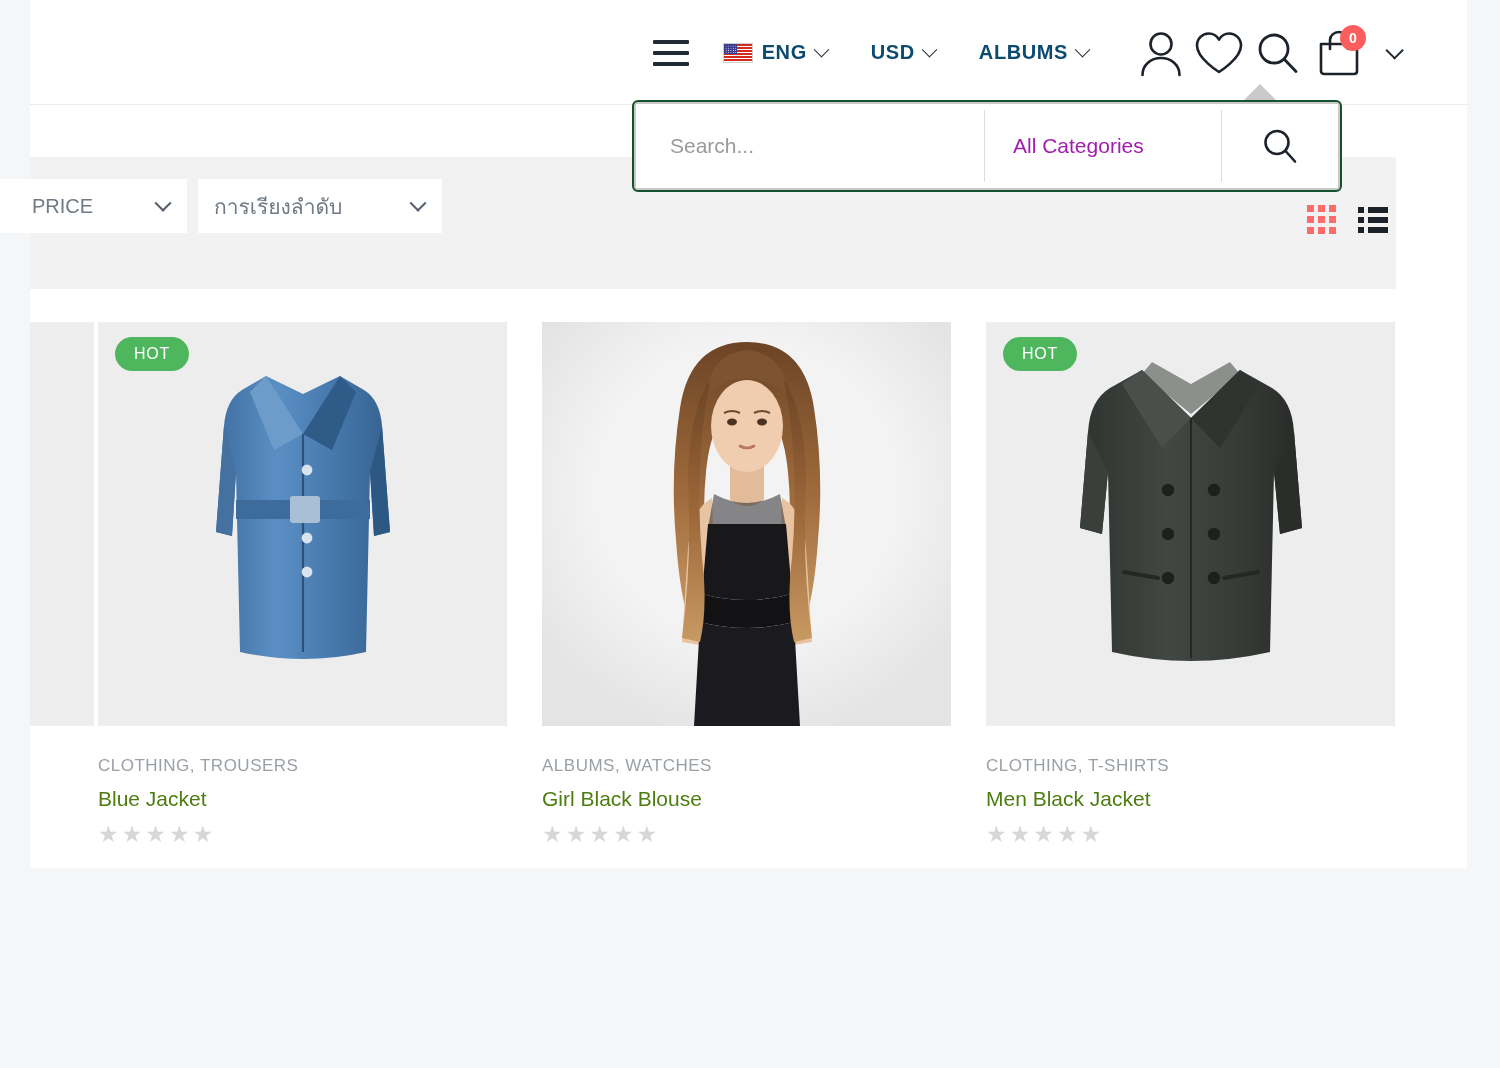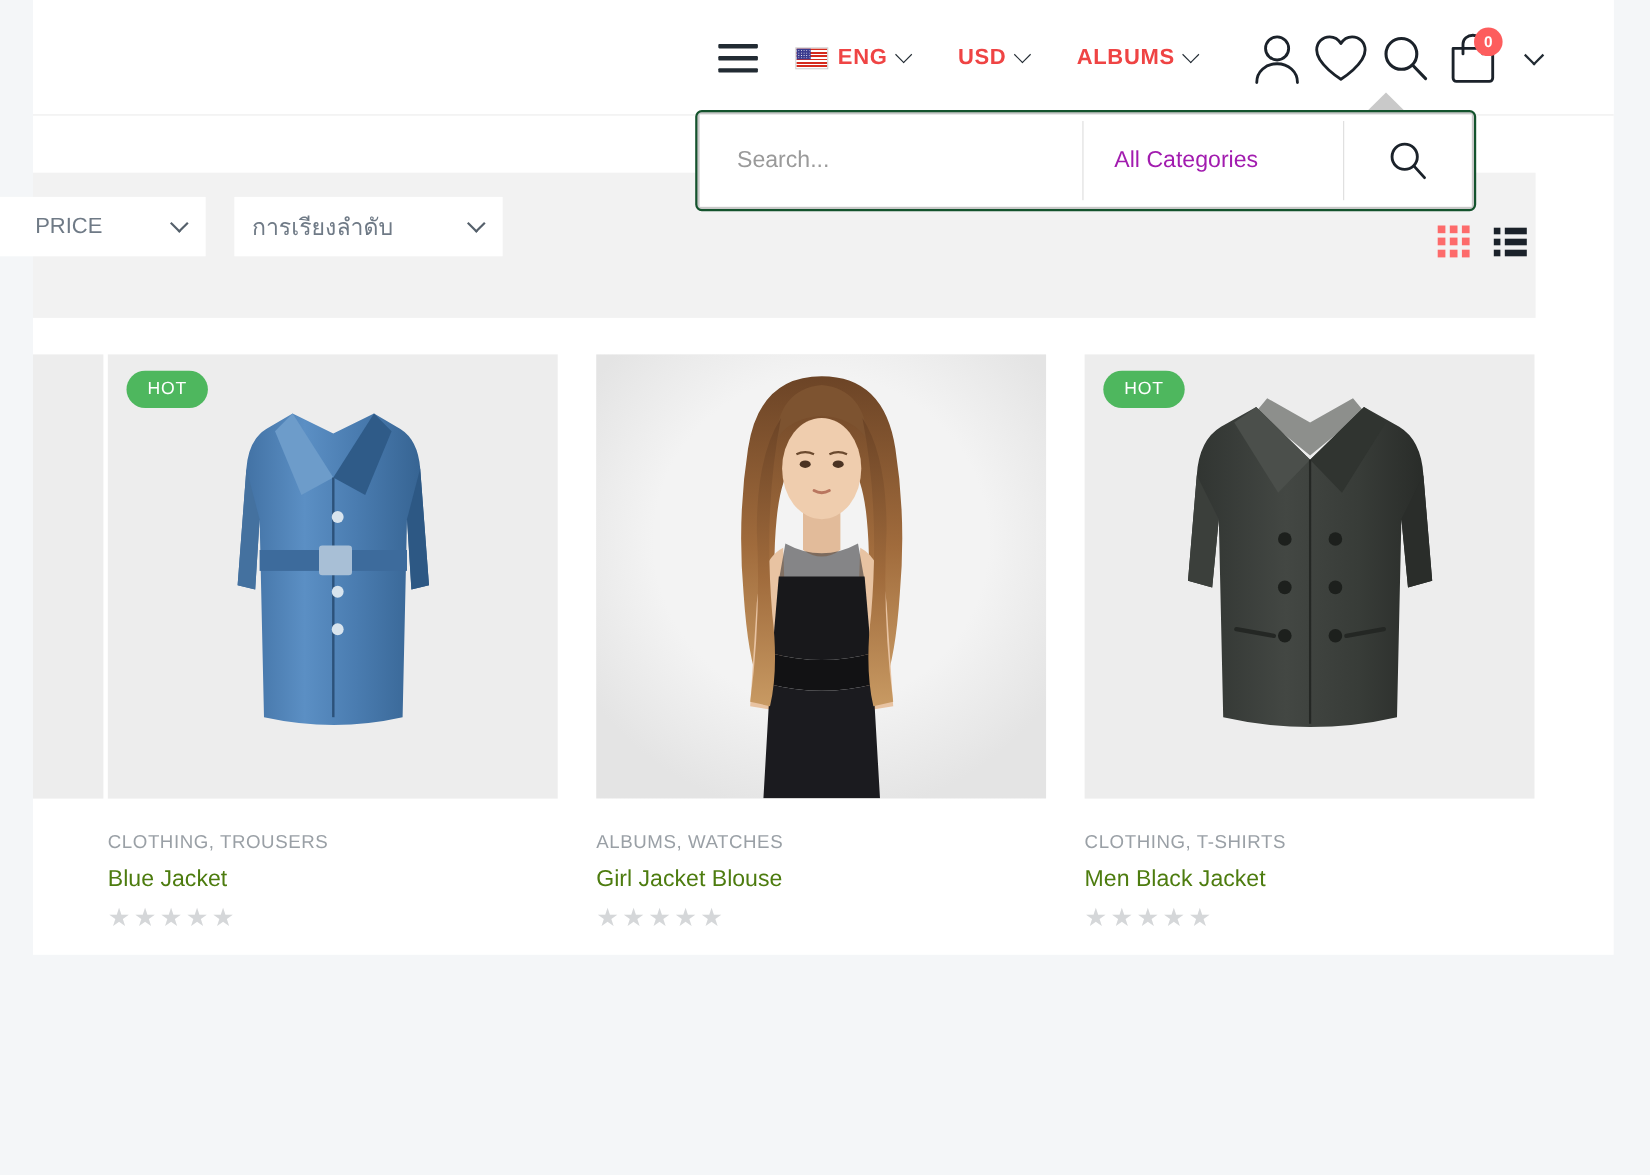--- a/index.html
+++ b/index.html
@@ -61,21 +61,21 @@
     border-radius: 1px;
   }
 
   .lang-select, .curr-select, .links-select {
     display: flex;
     align-items: center;
     gap: 9px;
     font-size: 20px;
     font-weight: bold;
     letter-spacing: 0.6px;
-    color: #ef4444;
+    color: #0c4a6e;
     cursor: pointer;
     margin-right: 44px;
   }
 
   .flag {
     width: 30px; height: 20px;
     position: relative;
     overflow: hidden;
     border: 1px solid #cfcfcf;
     background: #ffffff;
@@ -222,21 +222,21 @@
     width: 1366px;
     height: 132px;
     background: #f2f2f2;
   }
   .toolbar-inner {
     position: absolute;
     left: -30px;
     top: 22px;
     display: flex;
     align-items: flex-start;
-    gap: 26px;
+    gap: 11px;
   }
   .tb-select {
     height: 54px;
     background: #ffffff;
     display: flex;
     align-items: center;
     justify-content: space-between;
     padding: 0 18px 0 32px;
     font-size: 20px;
     color: #6f7a86;
@@ -552,21 +552,21 @@
           <path d="M166 202 L244 202 L250 272 Q205 284 160 272 Z" fill="#18181b"></path>
           <path d="M160 272 Q205 284 250 272 L252 300 Q205 312 158 300 Z" fill="#121214"></path>
           <path d="M158 300 Q205 312 252 300 L258 404 L152 404 Z" fill="#1b1b1f"></path>
 
           <path d="M168 58 Q152 140 160 236 Q166 286 158 320 L140 316 Q150 240 146 160 Q146 92 168 58 Z" fill="url(#hairg)"></path>
           <path d="M242 58 Q258 140 250 236 Q244 286 252 320 L270 316 Q260 240 264 160 Q264 92 242 58 Z" fill="url(#hairg)"></path>
         </svg>
       </div>
       <div class="meta">
         <div class="cat">ALBUMS, WATCHES</div>
-        <div class="title">Girl Jacket Blouse</div>
+        <div class="title">Girl Black Blouse</div>
         <div class="stars">
           <span>★</span>
           <span>★</span>
           <span>★</span>
           <span>★</span>
           <span>★</span>
         </div>
       </div>
     </div>
 

